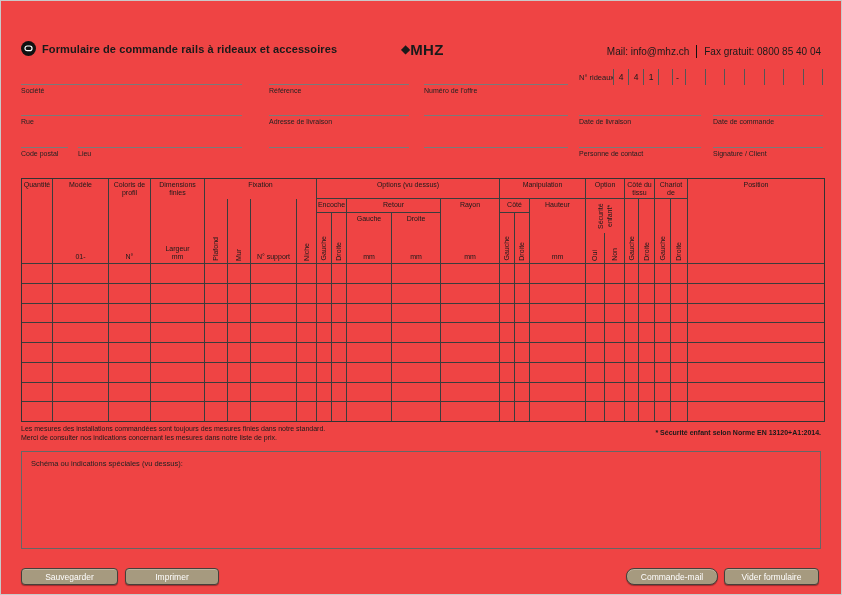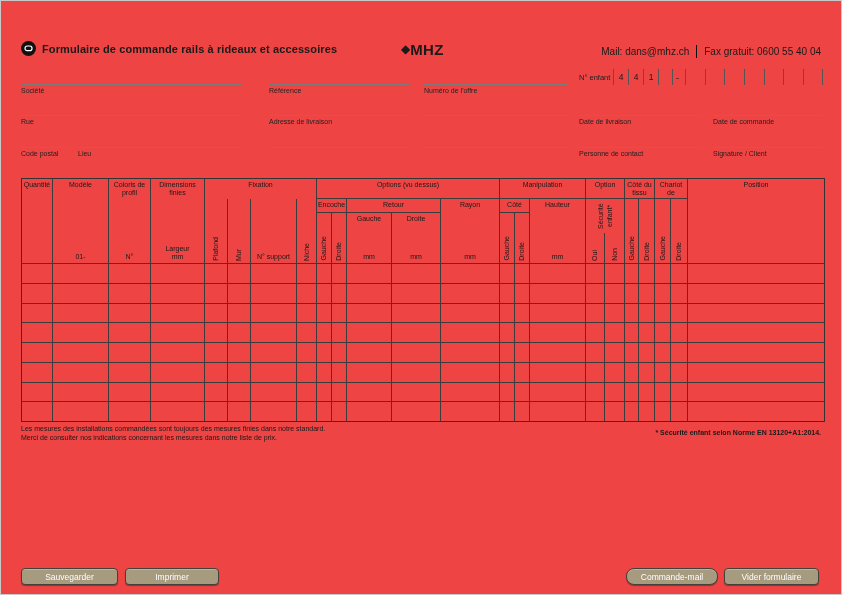--- a/index.html
+++ b/index.html
@@ -56,23 +56,23 @@
   <svg class="doc-icon" viewBox="0 0 15 15">
     <circle cx="7.5" cy="7.5" r="7.5" fill="#111"></circle>
     <rect x="4" y="5" width="7" height="4.6" rx="2.2" fill="none" stroke="#fff" stroke-width="1.2"></rect>
   </svg>
   <div class="doc-title">Formulaire de commande rails à rideaux et accessoires</div>
   <div class="brand">
     <span class="mark">◆</span>
     <span class="name">MHZ</span>
   </div>
   <div class="contact">
-    <span>Mail: dans@mhz.ch</span>
+    <span>Mail: info@mhz.ch</span>
     <span class="divider"></span>
-    <span>Fax gratuit: 0600 55 40 04</span>
+    <span>Fax gratuit: 0800 85 40 04</span>
   </div>
 
   <div class="fline" style="left:20px;top:83px;width:221px;"></div>
   <div class="flabel" style="left:20px;top:86px;">Société</div>
 
   <div class="fline" style="left:268px;top:83px;width:140px;"></div>
   <div class="flabel" style="left:268px;top:86px;">Référence</div>
 
   <div class="fline" style="left:423px;top:83px;width:144px;"></div>
   <div class="flabel" style="left:423px;top:86px;">Numéro de l'offre</div>
@@ -85,21 +85,21 @@
   <div class="flabel" style="left:268px;top:117px;">Adresse de livraison</div>
 
   <div class="fline" style="left:20px;top:146px;width:47px;"></div>
   <div class="flabel" style="left:20px;top:149px;">Code postal</div>
   <div class="fline" style="left:77px;top:146px;width:164px;"></div>
   <div class="flabel" style="left:77px;top:149px;">Lieu</div>
 
   <div class="fline" style="left:268px;top:146px;width:140px;"></div>
   <div class="fline" style="left:423px;top:146px;width:144px;"></div>
 
-  <div class="flabel" style="left:578px;top:72px;font-size:7.5px;">N° enfant</div>
+  <div class="flabel" style="left:578px;top:72px;font-size:7.5px;">N° rideaux</div>
   <div class="comb comb1" style="left:612px;top:68px;">
     <div class="dcell">4</div>
     <div class="dcell">4</div>
     <div class="dcell">1</div>
     <div class="dcell"></div>
   </div>
   <div class="dash" style="left:675px;top:72px;">-</div>
   <div class="comb comb2" style="left:684px;top:68px;">
     <div class="dcell"></div>
     <div class="dcell"></div>
@@ -416,19 +416,22 @@
         <div class="bcell"></div>
       </div>
   </div>
 
   <div class="notes-left">
     <div>Les mesures des installations commandées sont toujours des mesures finies dans notre standard.</div>
     <div>Merci de consulter nos indications concernant les mesures dans notre liste de prix.</div>
   </div>
   <div class="notes-right">* Sécurité enfant selon Norme EN 13120+A1:2014.</div>
 
+  <div class="schema-box">
+    <div class="flabel">Schéma ou indications spéciales (vu dessus):</div>
+  </div>
 
   <button class="btn" style="left:20px;width:97px;">Sauvegarder</button>
   <button class="btn" style="left:124px;width:94px;">Imprimer</button>
   <button class="btn" style="left:625px;width:92px;border-radius:8px;">Commande-mail</button>
   <button class="btn" style="left:723px;width:95px;text-align:center;">Vider formulaire</button>
 
 </div>
 
 </body></html>

